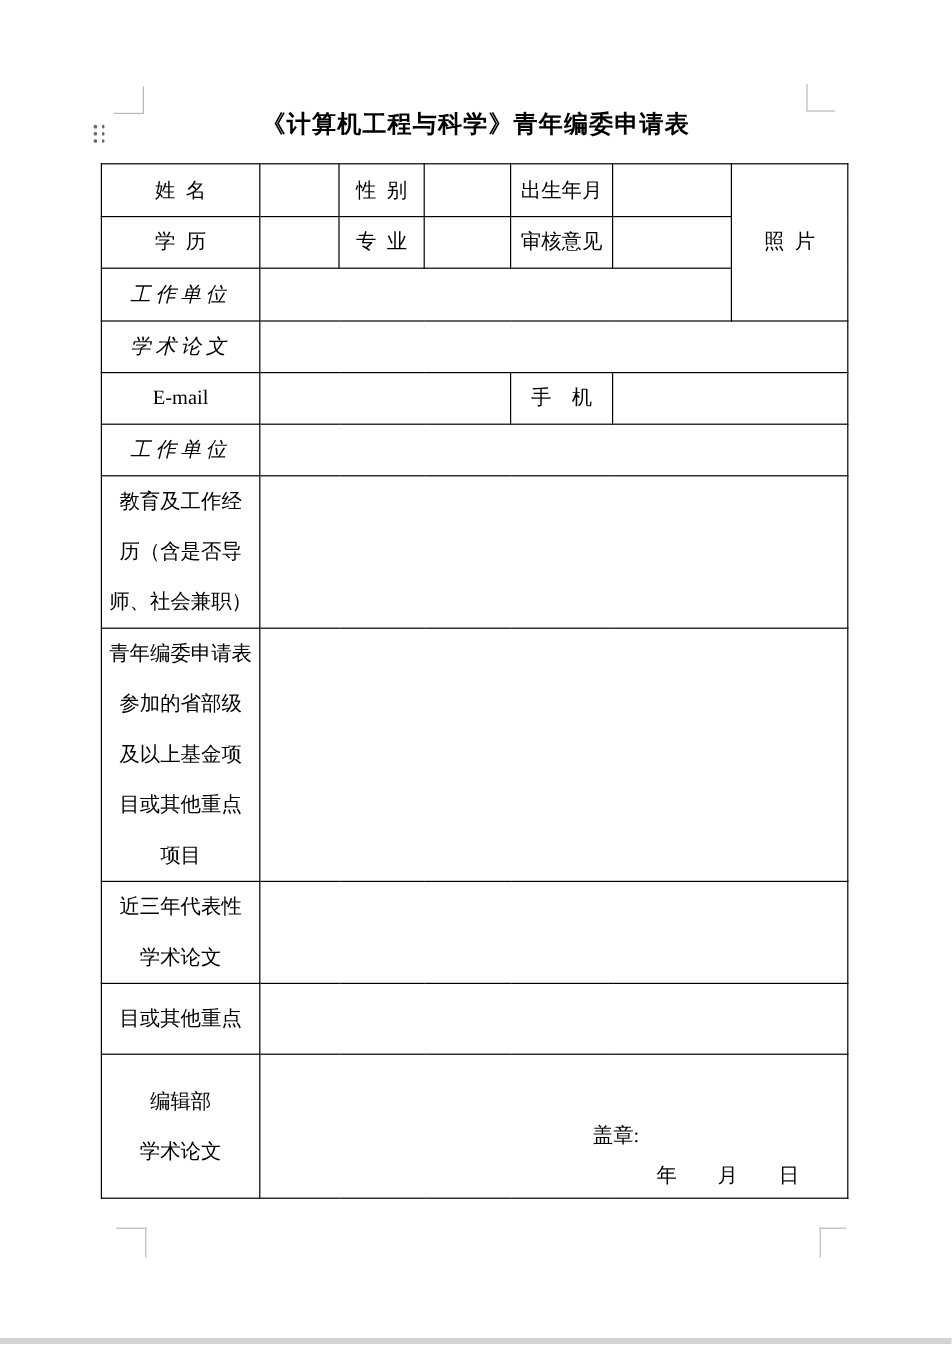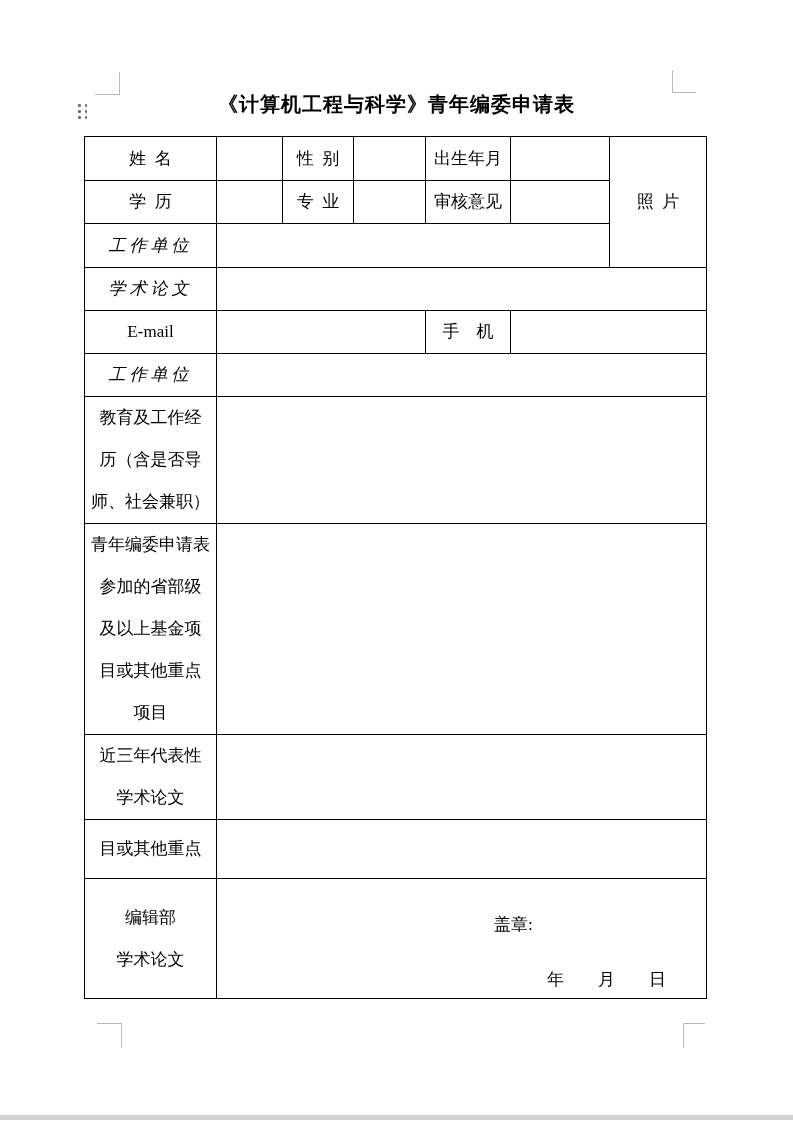--- a/index.html
+++ b/index.html
@@ -61,21 +61,21 @@
     vertical-align: middle;
     font-size: 17px;
   }
   .lbl {
     text-align: center;
     line-height: 42px;
     white-space: pre-wrap;
   }
   .ls { letter-spacing: 4px; font-style: italic; }
   .stamp-cell { position: relative; padding: 0; }
-  .stamp-text { position: absolute; left: 277px; top: 34px;  font-size: 17px; white-space: pre; }
+  .stamp-text { position: absolute; left: 277px; top: 56px;  font-size: 17px; white-space: pre; }
   .date-text  { position: absolute; left: 330px; top: 89px;  font-size: 17px; white-space: pre; text-align: center; }
 </style>
 </head>
 <body>
 
 <div class="page">
 
   <span class="mark mark-tl"></span>
   <span class="mark mark-tr"></span>
   <span class="mark mark-bl"></span>

